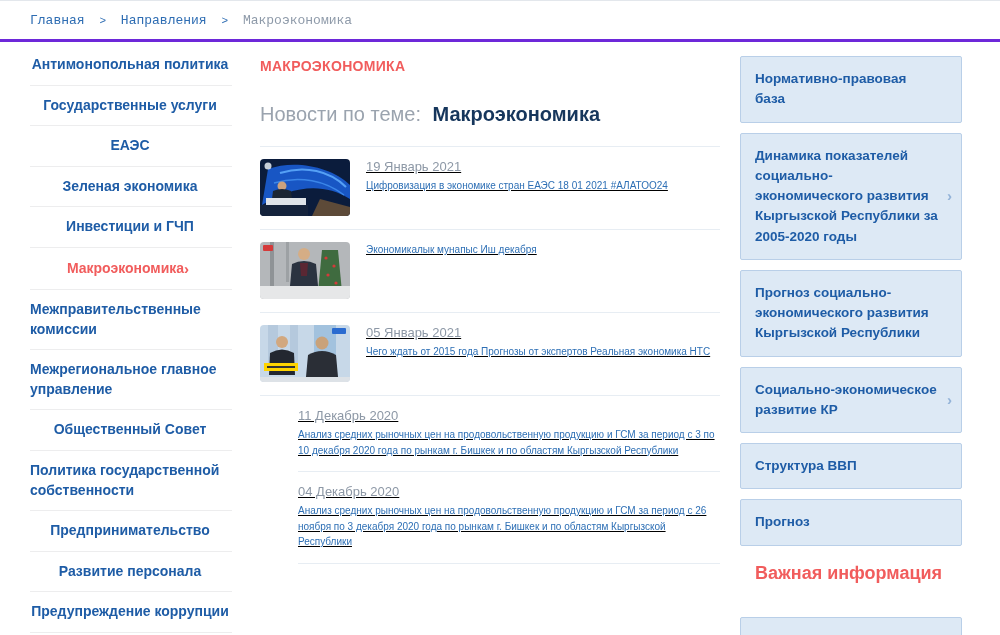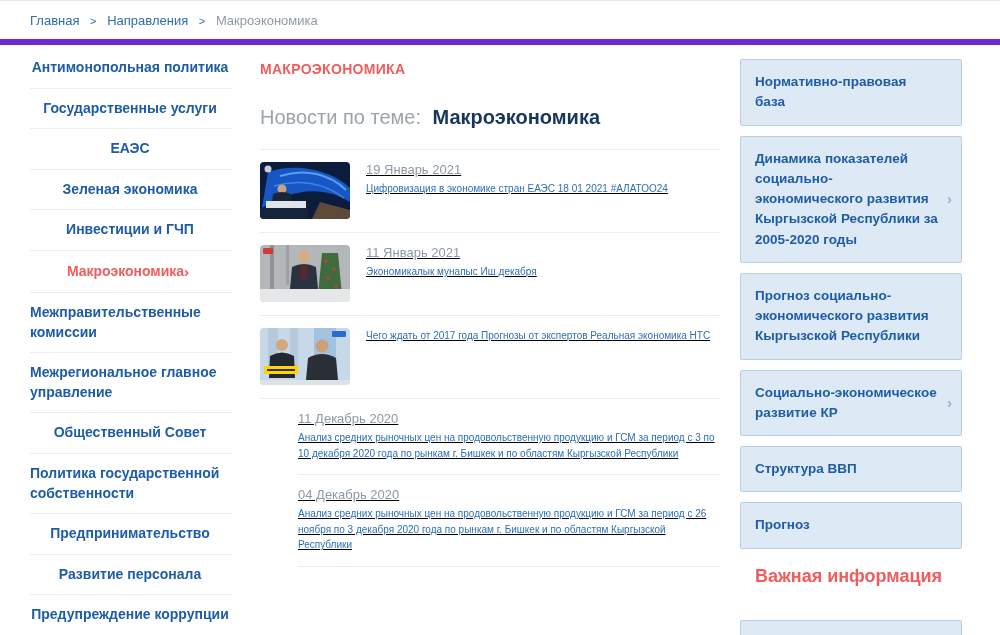--- a/index.html
+++ b/index.html
@@ -1,21 +1,21 @@
 <!DOCTYPE html>
 <html style="--red: #f15c5c; --blue-link: #2e6db3; --nav-blue: #1e5ca6; --title-blue: #2d6fb5; --gray-date: #8d98a6; --btn-bg: #dde9f5; --btn-border: #b9cfe8;"><head>
 <meta charset="utf-8">
 <style>
   * { margin:0; padding:0; box-sizing:border-box; }
   html,body { width:1000px; height:635px; overflow:hidden; background:#fff; }
   body { font-family:"Liberation Sans","DejaVu Sans",sans-serif; }
   .page { width:1000px; height:635px; border-top:1px solid #e3e7ec; overflow:hidden; }
 
   
-  .breadcrumb-bar { padding:12px 0 11px 30px; border-bottom:6px solid #6d28d9; font-size:13px; }
+  .breadcrumb-bar { padding:12px 0 11px 30px; border-bottom:3px solid #6d28d9; font-size:13px;font-family:Liberation Mono, monospace; }
   .breadcrumb-bar a { color:var(--blue-link,#2e6db3); text-decoration:none; cursor:pointer; }
   .breadcrumb-bar .sep { color:var(--blue-link,#2e6db3); margin:0 7px; font-size:11px; }
   .breadcrumb-bar .current { color:#8e9aa9; }
 
   .content { display:flex; padding:0 0 0 30px; }
 
   
   .leftnav { width:202px; flex:0 0 202px; margin-right:28px; padding-top:3px; }
   .nav-item { display:flex; justify-content:center; align-items:center;
               padding:10px 2px 10px 0; border-bottom:1px solid #ededee;
@@ -151,21 +151,20 @@
             <circle cx="68" cy="33" r="1.6" fill="#d43a3a"></circle>
             <circle cx="76" cy="41" r="1.6" fill="#d43a3a"></circle>
             <circle cx="44" cy="12" r="6" fill="#d5ad85"></circle>
             <path d="M32 22 Q44 16 56 22 L58 44 L30 44 Z" fill="#2b3340"></path>
             <path d="M40 21 L48 21 L47 34 L41 34 Z" fill="#5a2733"></path>
             <rect x="0" y="44" width="90" height="13" fill="#e6e7e8"></rect>
             <rect x="3" y="3" width="10" height="6" rx="1" fill="#d43a3a"></rect>
           </svg>
         </div>
         <div class="txt">
-          <div class="news-date">11 Январь 2021</div>
           <a class="news-title">Экономикалык мунапыс Иш декабря</a>
         </div>
       </div>
 
       <div class="news-item">
         <div class="thumb">
           <svg viewBox="0 0 90 57" xmlns="http://www.w3.org/2000/svg">
             <rect width="90" height="57" fill="#c7d8e8"></rect>
             <rect x="54" y="0" width="22" height="44" fill="#a2c2de"></rect>
             <rect x="8" y="0" width="10" height="44" fill="#b5c9dd"></rect>
@@ -174,21 +173,22 @@
             <path d="M10 28 Q22 21 34 28 L35 50 L9 50 Z" fill="#232730"></path>
             <circle cx="62" cy="18" r="6.5" fill="#c9a27a"></circle>
             <path d="M48 30 Q62 22 76 30 L78 52 L46 52 Z" fill="#2a2e36"></path>
             <rect x="4" y="38" width="34" height="8" fill="#ffd400"></rect>
             <rect x="7" y="41" width="28" height="2" fill="#333"></rect>
             <rect x="72" y="3" width="14" height="6" rx="1" fill="#2a6bd0"></rect>
             <rect x="0" y="52" width="90" height="5" fill="#dde2e7"></rect>
           </svg>
         </div>
         <div class="txt">
-          <a class="news-title">Чего ждать от 2017 года Прогнозы от экспертов Реальная экономика НТС</a>
+          <div class="news-date">05 Январь 2021</div>
+          <a class="news-title">Чего ждать от 2015 года Прогнозы от экспертов Реальная экономика НТС</a>
         </div>
       </div>
 
       <div class="news-item no-thumb">
         <div class="news-date">11 Декабрь 2020</div>
         <a class="news-title">Анализ средних рыночных цен на продовольственную продукцию и ГСМ за период с 3 по 10 декабря 2020 года по рынкам г. Бишкек и по областям Кыргызской Республики</a>
       </div>
 
       <div class="news-item no-thumb">
         <div class="news-date">04 Декабрь 2020</div>

